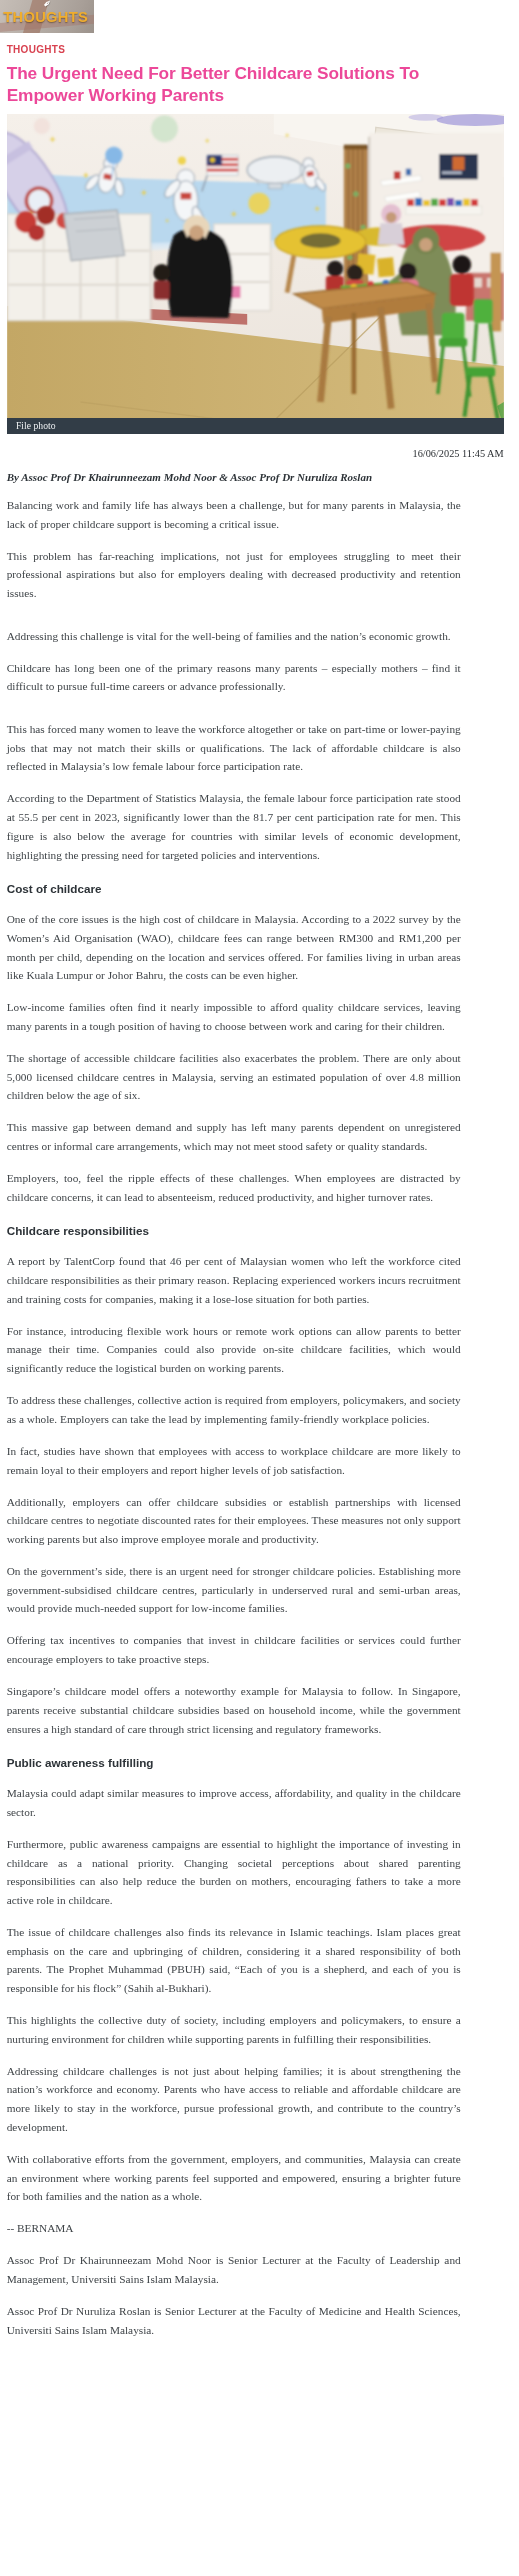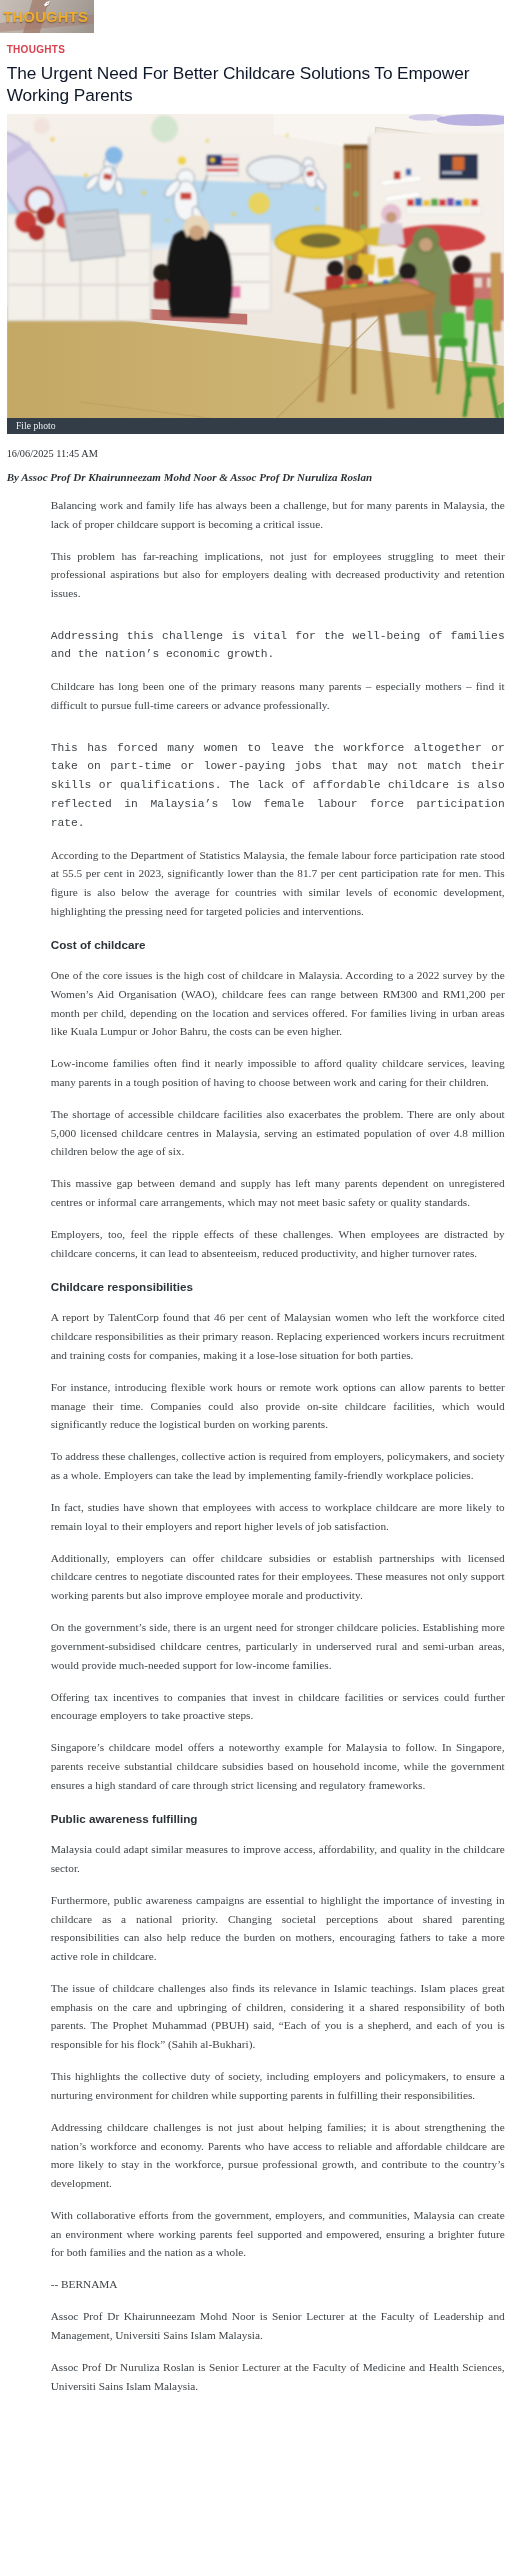--- a/index.html
+++ b/index.html
@@ -15,36 +15,36 @@
   .banner .label{position:absolute;left:3.3px;top:8.7px;
     font-family:"Liberation Sans",sans-serif;font-weight:bold;font-size:14.7px;
     letter-spacing:0.3px;color:#f0ad2d;text-shadow:0 0.7px 1.3px rgba(55,38,10,.5);}
   .banner .quill{position:absolute;left:43px;top:-2px;color:#ffffff;font-size:10px;
     transform:rotate(-42deg);text-shadow:0 0.7px 0.7px rgba(0,0,0,.35);}
 
   .wrap{padding-left:6.7px;width:497px;}
 
   .kicker{margin-top:11.3px;font-family:"Liberation Sans",sans-serif;font-weight:bold;
     font-size:10px;letter-spacing:0.3px;color:#d8414f;cursor:pointer;}
-  .title{margin:6.7px 0 0 0;font-family:"Liberation Sans",sans-serif;font-weight:normal;
-    font-size:17.3px;line-height:1.28;letter-spacing:-0.1px;color:#0f172a;max-width:467px;}
+  .title{margin:6.7px 0 0 0;font-family:"Liberation Sans",sans-serif;font-weight:bold;
+    font-size:17.3px;line-height:1.28;letter-spacing:-0.1px;color:#ec4899;max-width:467px;}
 
   .photo{position:relative;margin-top:8px;width:497px;height:320px;overflow:hidden;background:#efe9e2;}
   .photo svg{display:block;}
   .caption-bar{position:absolute;left:0;bottom:0;width:100%;height:16px;background:#323d47;
     color:#eef1f3;font-size:9.7px;line-height:16px;padding-left:9.3px;box-sizing:border-box;
     font-family:"Liberation Serif",serif;}
 
-  .pubdate{margin-top:13.3px;font-size:10.3px;color:#2b2f33;}
+  .pubdate{margin-top:13.3px;text-align:right;font-size:10.3px;color:#2b2f33;}
   .byline{margin-top:12px;font-weight:bold;font-style:italic;font-size:11px;color:#2d3338;}
 
-  .article{margin-top:5.3px;padding-bottom:23px;margin-left:44px;}
+  .article{margin-top:5.3px;padding-bottom:23px;}
   .paragraph{width:454px;margin:13.3px 0 0 0;text-align:justify;font-size:11.3px;line-height:18.7px;
     color:#3f4448;}
-  .paragraph.extra-gap{margin-top:24px;font-family:Liberation Mono, monospace;}
+  .paragraph.extra-gap{margin-top:24px;}
   .section-heading{width:454px;margin:15.3px 0 0 0;font-size:11.7px;line-height:17.3px;
     font-weight:bold;color:#2d3338;font-family:Liberation Sans, sans-serif;}
 </style>
 </head>
 <body>
 
 <div class="banner">
   <div class="streak1"></div>
   <div class="streak2"></div>
   <span class="quill">✒</span>
@@ -294,21 +294,21 @@
       <p class="paragraph">Balancing work and family life has always been a challenge, but for many parents in Malaysia, the lack of proper childcare support is becoming a critical issue.</p>
       <p class="paragraph">This problem has far-reaching implications, not just for employees struggling to meet their professional aspirations but also for employers dealing with decreased productivity and retention issues.</p>
       <p class="paragraph extra-gap">Addressing this challenge is vital for the well-being of families and the nation’s economic growth.</p>
       <p class="paragraph">Childcare has long been one of the primary reasons many parents – especially mothers – find it difficult to pursue full-time careers or advance professionally.</p>
       <p class="paragraph extra-gap">This has forced many women to leave the workforce altogether or take on part-time or lower-paying jobs that may not match their skills or qualifications. The lack of affordable childcare is also reflected in Malaysia’s low female labour force participation rate.</p>
       <p class="paragraph">According to the Department of Statistics Malaysia, the female labour force participation rate stood at 55.5 per cent in 2023, significantly lower than the 81.7 per cent participation rate for men. This figure is also below the average for countries with similar levels of economic development, highlighting the pressing need for targeted policies and interventions.</p>
       <h2 class="section-heading">Cost of childcare</h2>
       <p class="paragraph">One of the core issues is the high cost of childcare in Malaysia. According to a 2022 survey by the Women’s Aid Organisation (WAO), childcare fees can range between RM300 and RM1,200 per month per child, depending on the location and services offered. For families living in urban areas like Kuala Lumpur or Johor Bahru, the costs can be even higher.</p>
       <p class="paragraph">Low-income families often find it nearly impossible to afford quality childcare services, leaving many parents in a tough position of having to choose between work and caring for their children.</p>
       <p class="paragraph">The shortage of accessible childcare facilities also exacerbates the problem. There are only about 5,000 licensed childcare centres in Malaysia, serving an estimated population of over 4.8 million children below the age of six.</p>
-      <p class="paragraph">This massive gap between demand and supply has left many parents dependent on unregistered centres or informal care arrangements, which may not meet basic safety or quality standards.</p>
+      <p class="paragraph">This massive gap between demand and supply has left many parents dependent on unregistered centres or informal care arrangements, which may not meet stood safety or quality standards.</p>
       <p class="paragraph">Employers, too, feel the ripple effects of these challenges. When employees are distracted by childcare concerns, it can lead to absenteeism, reduced productivity, and higher turnover rates.</p>
       <h2 class="section-heading">Childcare responsibilities</h2>
       <p class="paragraph">A report by TalentCorp found that 46 per cent of Malaysian women who left the workforce cited childcare responsibilities as their primary reason. Replacing experienced workers incurs recruitment and training costs for companies, making it a lose-lose situation for both parties.</p>
       <p class="paragraph">For instance, introducing flexible work hours or remote work options can allow parents to better manage their time. Companies could also provide on-site childcare facilities, which would significantly reduce the logistical burden on working parents.</p>
       <p class="paragraph">To address these challenges, collective action is required from employers, policymakers, and society as a whole. Employers can take the lead by implementing family-friendly workplace policies.</p>
       <p class="paragraph">In fact, studies have shown that employees with access to workplace childcare are more likely to remain loyal to their employers and report higher levels of job satisfaction.</p>
       <p class="paragraph">Additionally, employers can offer childcare subsidies or establish partnerships with licensed childcare centres to negotiate discounted rates for their employees. These measures not only support working parents but also improve employee morale and productivity.</p>
       <p class="paragraph">On the government’s side, there is an urgent need for stronger childcare policies. Establishing more government-subsidised childcare centres, particularly in underserved rural and semi-urban areas, would provide much-needed support for low-income families.</p>
       <p class="paragraph">Offering tax incentives to companies that invest in childcare facilities or services could further encourage employers to take proactive steps.</p>
       <p class="paragraph">Singapore’s childcare model offers a noteworthy example for Malaysia to follow. In Singapore, parents receive substantial childcare subsidies based on household income, while the government ensures a high standard of care through strict licensing and regulatory frameworks.</p>

